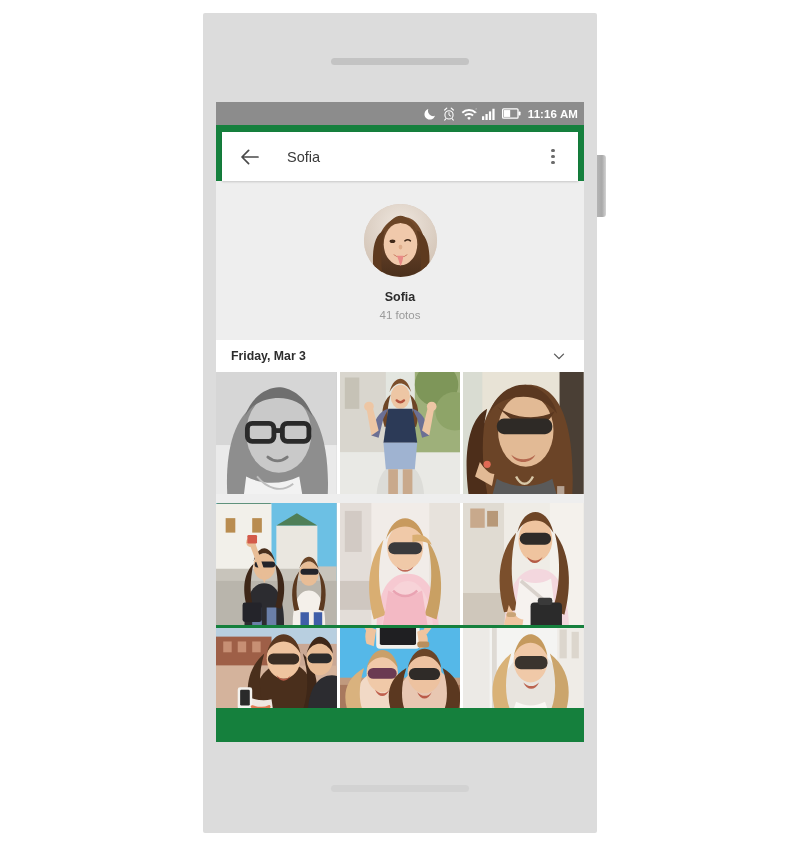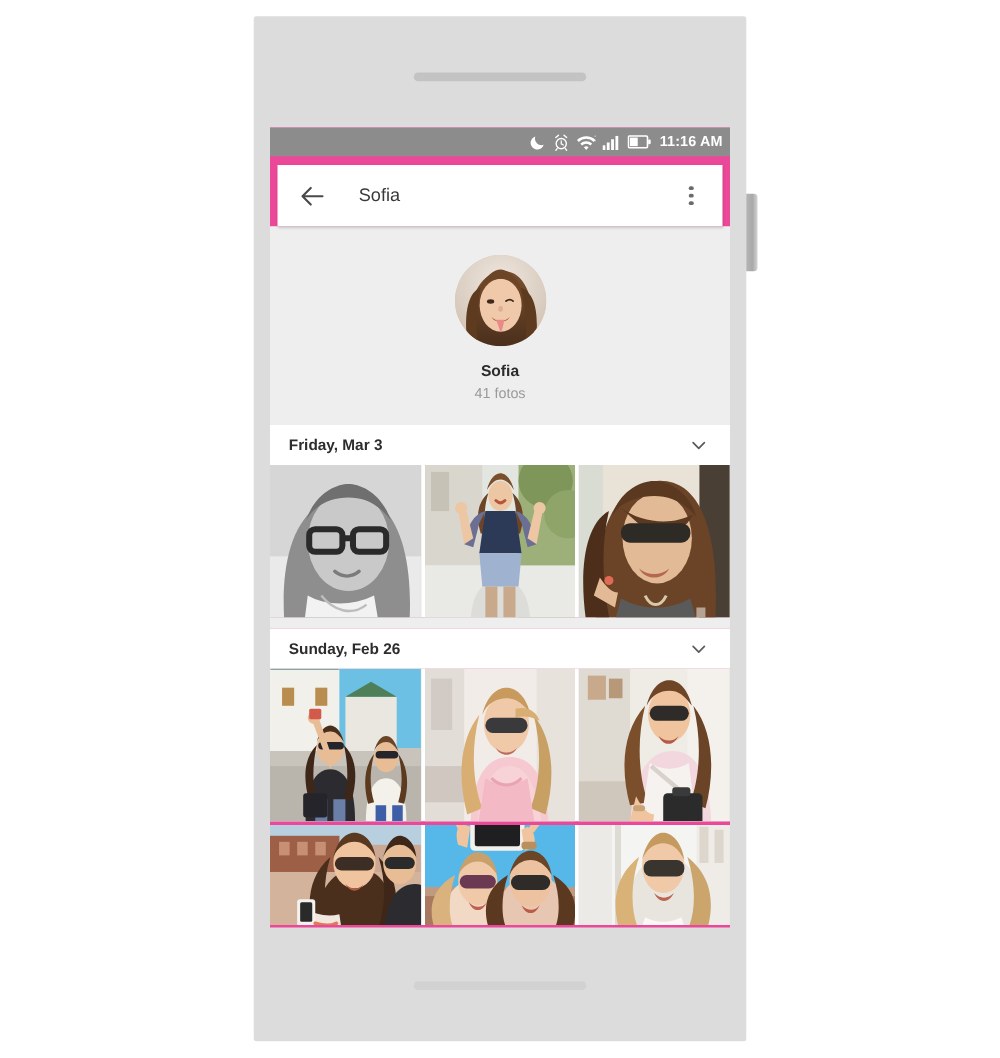--- a/index.html
+++ b/index.html
@@ -40,21 +40,21 @@
     width: 9px; height: 62px;
     background: linear-gradient(to right,#b4b4b4,#a9a9a9 55%,#d3d3d3);
     border-radius: 0 3px 3px 0;
   }
 
   
   #screen {
     position: absolute;
     left: 13px; top: 89px;
     width: 368px; height: 640px;
-    background: #ec4899;
+    background: #15803d;
     overflow: hidden;
   }
 
   
   #statusbar {
     height: 23px;
     background: #8c8c8c;
     display: flex;
     align-items: center;
     justify-content: flex-end;
@@ -330,28 +330,20 @@
           <path d="M44 96c4 8 10 8 14 0" stroke="#d8c8a8" stroke-width="2" fill="none"></path>
           <path d="M78 104h6v16h-6z" fill="#ffffff" opacity=".5"></path>
           <path d="M14 84c4 6 8 10 12 10l-2 10-14-8z" fill="#e2ba95"></path>
           <circle cx="20" cy="86" r="3" fill="#e06a55"></circle>
         </svg>
       </div>
     </div>
 
     <div class="sec-gap"></div>
 
-    <div class="section-header">
-      <span class="section-title">Sunday, Feb 26</span>
-      <span class="chevron">
-        <svg width="18" height="18" viewBox="0 0 24 24">
-          <path d="M6 9.5 12 15.5 18 9.5" fill="none" stroke="#5a5a5a" stroke-width="1.8" stroke-linecap="round" stroke-linejoin="round"></path>
-        </svg>
-      </span>
-    </div>
 
     <div class="photo-row">
       <div class="photo">
         <svg viewBox="0 0 100 120" preserveAspectRatio="xMidYMid slice">
           <rect width="100" height="120" fill="#6cc0e4"></rect>
           <rect y="62" width="100" height="58" fill="#c8c4bb"></rect>
           <rect y="74" width="100" height="46" fill="#b9b5ac"></rect>
           <path d="M0 10h46v54H0z" fill="#f2f0ea"></path>
           <path d="M0 10 23 0l23 10z" fill="#4f7f58"></path>
           <rect x="8" y="22" width="8" height="12" fill="#b98c50"></rect>

